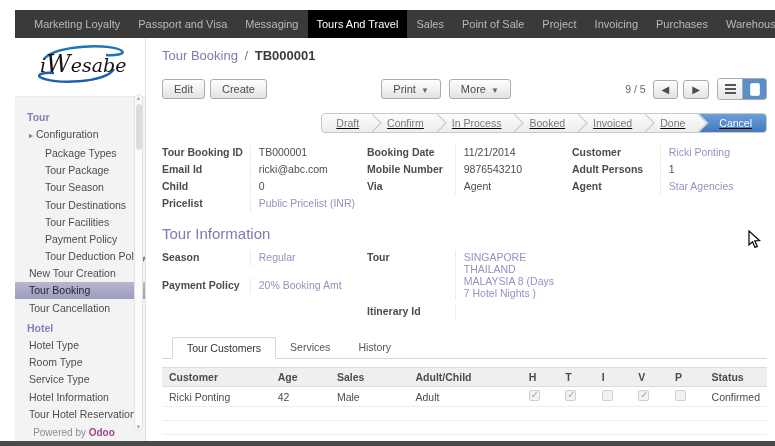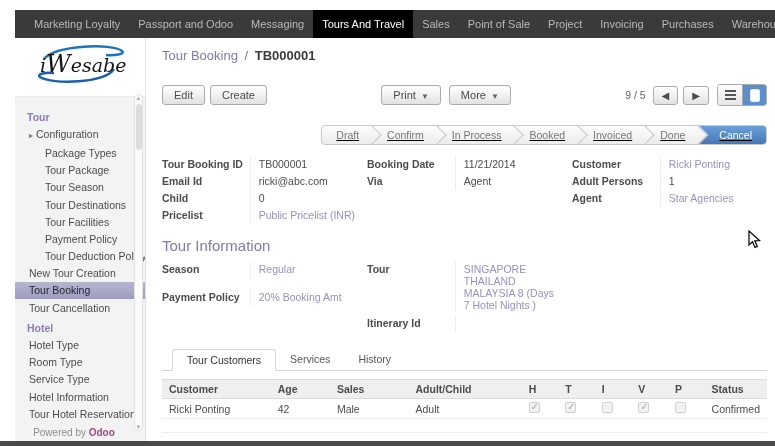--- a/index.html
+++ b/index.html
@@ -33,21 +33,21 @@
   .content { position:absolute; left:146px; right:0; top:38px; bottom:9px; background:#fff; padding:8px 8px 0 16px; overflow:hidden; }
   .breadcrumb { font-size:13px; margin:2px 0 8px; }
   .breadcrumb .parent { color:#7c7bad; cursor:pointer; }
   .breadcrumb .sep { color:#777; margin:0 3px; }
   .breadcrumb .current { color:#3c3c3c; font-weight:bold; }
 
   .toolbar { display:flex; align-items:center; }
   .btn { font-size:11px; color:#4c4c4c; background:linear-gradient(#fff,#e2e2e2); border:1px solid #ababab; border-radius:3px; padding:3px 11px; cursor:pointer; white-space:nowrap; }
   .btn + .btn { margin-left:5px; }
   .btn .caret { font-size:8px; color:#666; margin-left:5px; }
-  .grp-mid { margin:14px auto; display:flex; }
+  .grp-mid { margin:8px auto; display:flex; }
   .pager { display:flex; align-items:center; }
   .pager .count { font-size:10.5px; color:#666; margin-right:7px; }
   .pgbtn { font-size:10px; padding:3px 8px; }
   .viewsw { display:flex; margin-left:8px; border:1px solid #ababab; border-radius:3px; overflow:hidden; }
   .vbtn { width:24px; height:20px; display:flex; align-items:center; justify-content:center; background:linear-gradient(#fdfdfd,#e6e6e6); cursor:pointer; }
   .vbtn + .vbtn { border-left:1px solid #ababab; }
   .vbtn.active { background:#5b8fcb; }
   .ic-list { width:11px; }
   .ic-list div { height:2px; background:#555; margin:2px 0; }
   .ic-form { width:10px; height:13px; background:#fff; border:1.5px solid #e8eef6; border-radius:2px; }
@@ -85,21 +85,21 @@
   .cursor { position:absolute; right:14px; top:192px; z-index:5; }
 </style>
 </head>
 <body>
 
 <div class="stage">
 
   <div class="topbar">
     <div class="menus">
       <div class="tmenu">Marketing Loyalty</div>
-      <div class="tmenu">Passport and Odoo</div>
+      <div class="tmenu">Passport and Visa</div>
       <div class="tmenu">Messaging</div>
       <div class="tmenu active">Tours And Travel</div>
       <div class="tmenu">Sales</div>
       <div class="tmenu">Point of Sale</div>
       <div class="tmenu">Project</div>
       <div class="tmenu">Invoicing</div>
       <div class="tmenu">Purchases</div>
       <div class="tmenu">Warehouse</div>
 
     </div>
@@ -207,20 +207,24 @@
           </div>
         <div class="frow">
             <div class="flabel">Pricelist</div>
             <div class="fval link">Public Pricelist (INR)</div>
           </div>
       </div>
       <div>
         <div class="frow">
             <div class="flabel">Booking Date</div>
             <div class="fval">11/21/2014</div>
+          </div>
+        <div class="frow">
+            <div class="flabel">Mobile Number</div>
+            <div class="fval">9876543210</div>
           </div>
         <div class="frow">
             <div class="flabel">Via</div>
             <div class="fval">Agent</div>
           </div>
       </div>
       <div>
         <div class="frow">
             <div class="flabel">Customer</div>
             <div class="fval link">Ricki Ponting</div>

